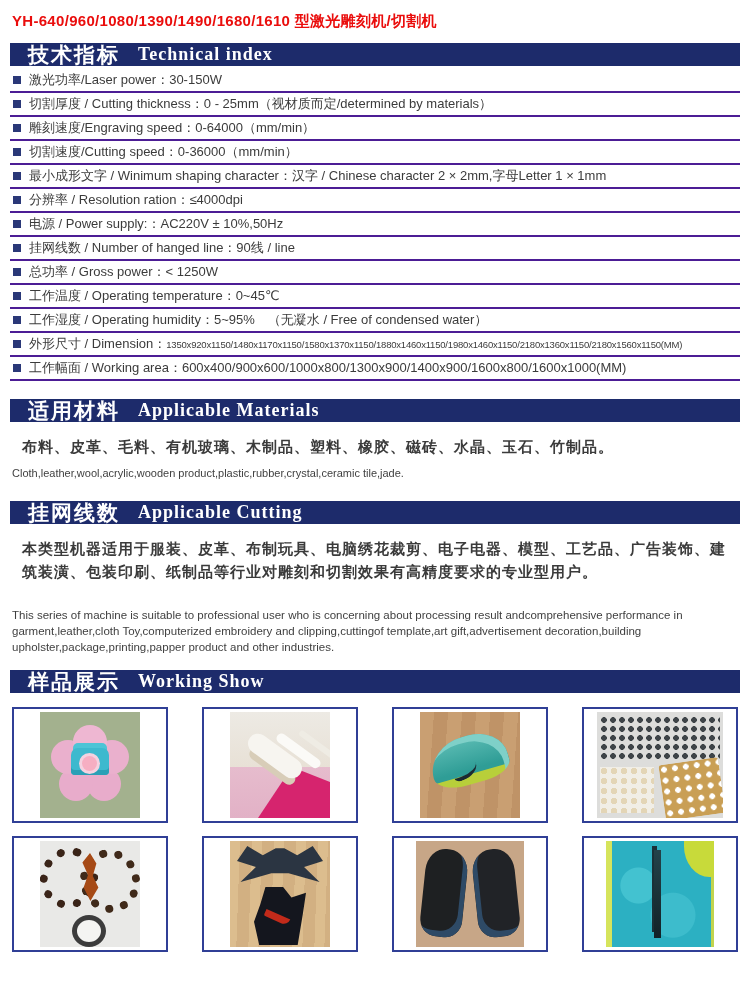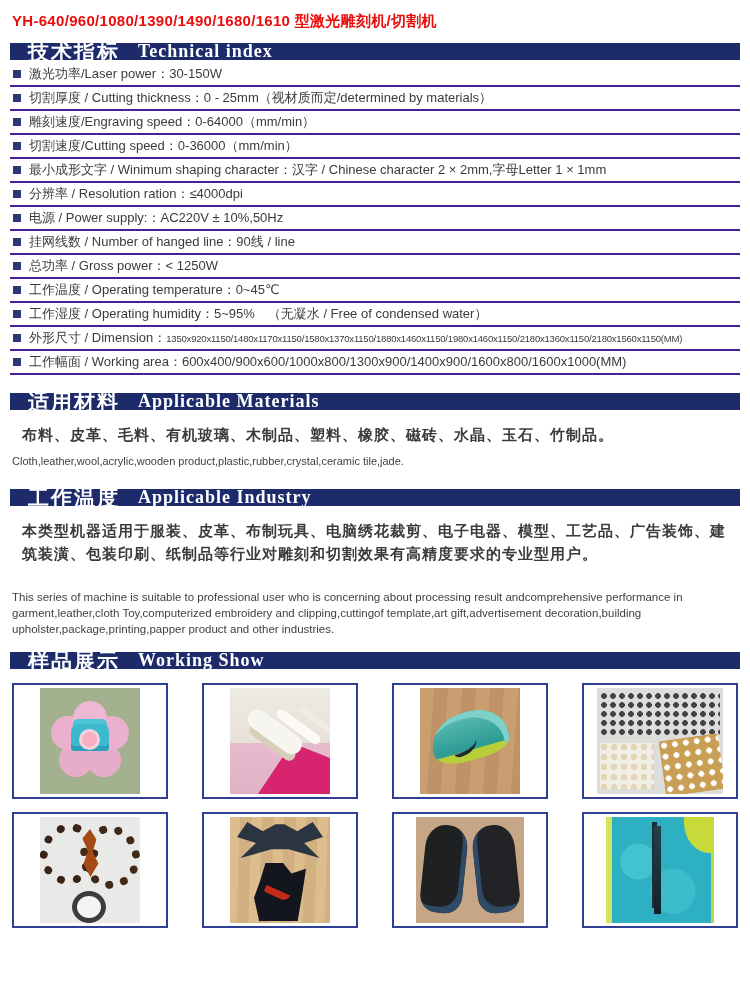--- a/index.html
+++ b/index.html
@@ -12,21 +12,21 @@
   .page { width:750px; height:1008px; padding:8px 10px 0 10px; position:relative; }
 
   
   .doc-title {
     font-size:15px; font-weight:bold; color:#ea0d0c;
     letter-spacing:0.3px; margin:4px 0 12px 2px;
   }
 
   
   .section-bar {
-    background:#1d2b6b; color:#fff; height:17px;
+    background:#1d2b6b; color:#fff; height:23px;
     display:flex; align-items:center; padding-left:18px;
   }
   .section-bar .zh { font-size:21px; font-weight:bold; letter-spacing:2px; }
   .section-bar .en {
     font-family:"Liberation Serif","DejaVu Serif",serif;
     font-size:18px; font-weight:bold; margin-left:18px; letter-spacing:1px;
   }
 
   
   .spec-list { margin-top:3px; }
@@ -274,22 +274,22 @@
   <div class="section-bar">
     <span class="zh">适用材料</span>
     <span class="en">Applicable Materials</span>
   </div>
   <div class="zh-block">布料、皮革、毛料、有机玻璃、木制品、塑料、橡胶、磁砖、水晶、玉石、竹制品。</div>
   <div class="en-block">Cloth,leather,wool,acrylic,wooden product,plastic,rubber,crystal,ceramic tile,jade.</div>
 
   <div class="gap-m"></div>
 
   <div class="section-bar">
-    <span class="zh">工作温度</span>
-    <span class="en">Applicable Industry</span>
+    <span class="zh">挂网线数</span>
+    <span class="en">Applicable Cutting</span>
   </div>
   <div class="zh-block">本类型机器适用于服装、皮革、布制玩具、电脑绣花裁剪、电子电器、模型、工艺品、广告装饰、建筑装潢、包装印刷、纸制品等行业对雕刻和切割效果有高精度要求的专业型用户。</div>
   <div class="en-block industry-en">This series of machine is suitable to professional user who is concerning about processing result andcomprehensive performance in garment,leather,cloth Toy,computerized embroidery and clipping,cuttingof template,art gift,advertisement decoration,building upholster,package,printing,papper product and other industries.</div>
 
   <div class="gap-l"></div>
 
   <div class="section-bar">
     <span class="zh">样品展示</span>
     <span class="en">Working Show</span>
   </div>

